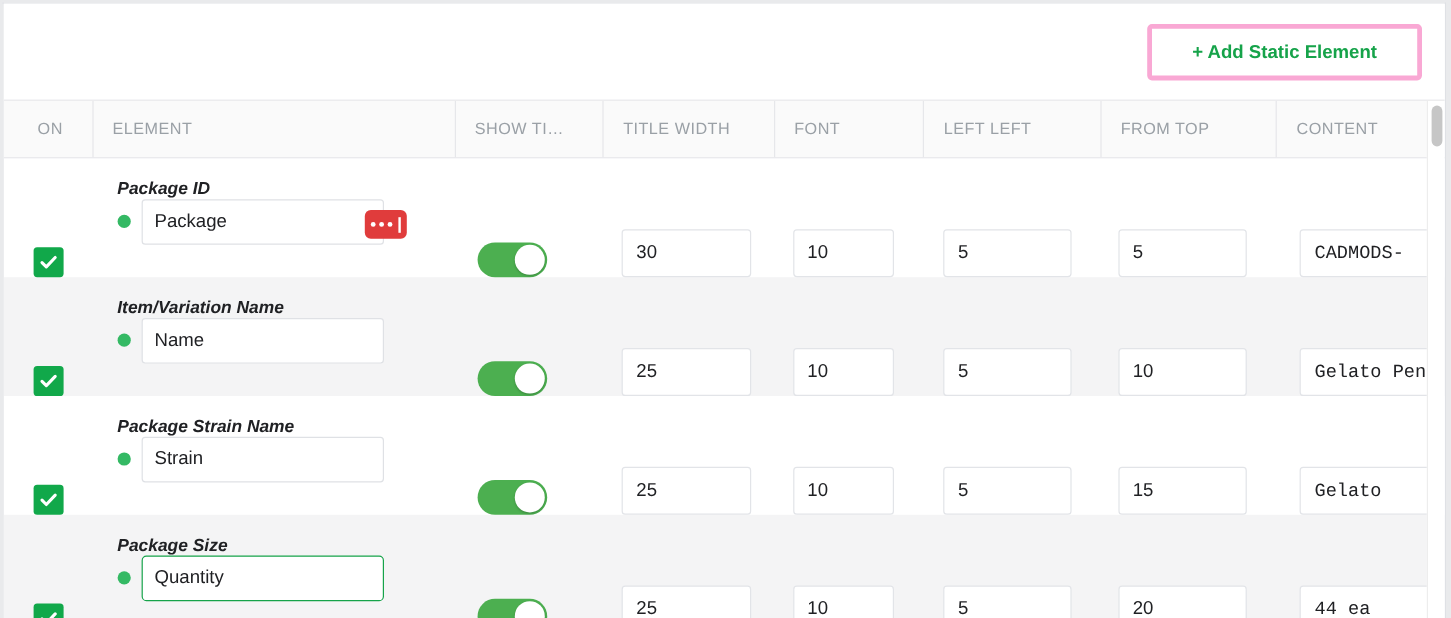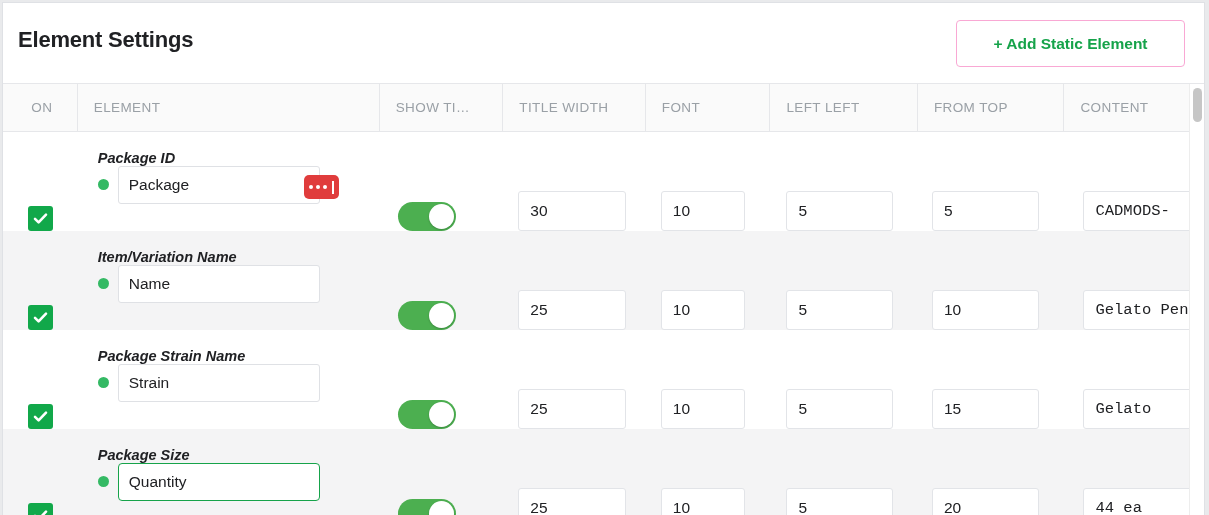--- a/index.html
+++ b/index.html
@@ -51,21 +51,21 @@
     letter-spacing: -0.2px;
   }
   .add-btn {
     position: absolute;
     right: 19px;
     top: 17px;
     width: 229px;
     height: 47px;
     box-sizing: border-box;
     background: #ffffff;
-    border: 1px solid #f9a8d4;
+    border: 4px solid #f9a8d4;
     border-radius: 4px;
     color: #16a34a;
     font-size: 15.5px;
     font-weight: 600;
     font-family: "Liberation Sans", sans-serif;
     cursor: pointer;
     display: flex;
     align-items: center;
     justify-content: center;
     padding: 14px;
@@ -299,21 +299,20 @@
     cursor: pointer;
   }
 </style>
 </head>
 <body>
 
 <div id="app">
   <div class="panel">
 
     <div class="panel-header">
-      <div class="panel-title">Element Settings</div>
       <button class="add-btn">+ Add Static Element</button>
     </div>
 
     <div class="table-wrap">
 
       <div class="col-head-row">
         <div class="col-head ch-on">ON</div>
         <div class="col-head ch-element">ELEMENT</div>
         <div class="col-head ch-showtitle">SHOW TI…</div>
         <div class="col-head ch-titlew">TITLE WIDTH</div>

